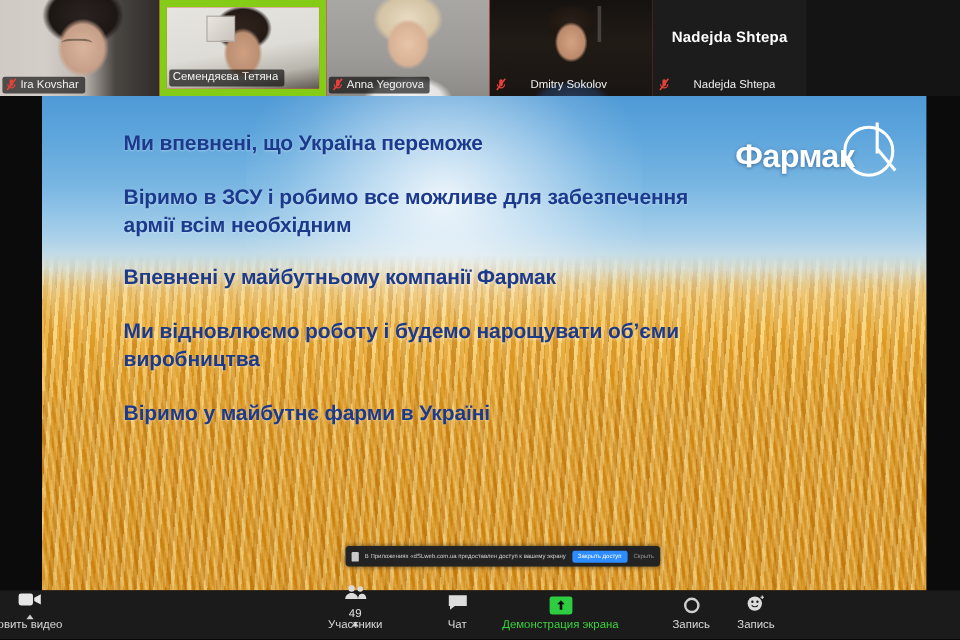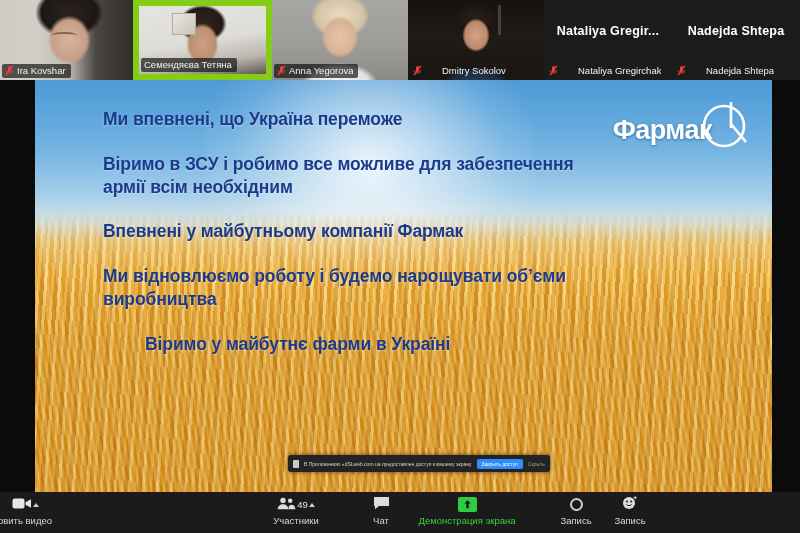--- a/index.html
+++ b/index.html
@@ -115,21 +115,21 @@
             mask-image: linear-gradient(180deg, rgba(0,0,0,0) 0%, #000 30%, #000 100%);
     filter: blur(.8px); opacity:.85;
   }
 
   #slideText { position: absolute; left: 68px; top: 28px; width: 500px; z-index: 4; }
   .sline {
     color: #1b3a8c; font-weight: bold; font-size: 17.5px; line-height: 1.30;
     margin-bottom: 22px; text-shadow: 0 1px 2px rgba(255,255,255,.35);
     letter-spacing: -.1px;
   }
-  .sline:last-child { margin-bottom: 0; margin-left: 42px; }
+  .sline:last-child { margin-bottom: 0; }
 
   #logo {
     position: absolute; right: 22px; top: 26px; z-index: 5;
     display: flex; align-items: center; color: #fff;
   }
   #logo .ltxt {
     font-size: 27px; font-weight: bold; letter-spacing: -.5px;
     text-shadow: 0 1px 3px rgba(0,40,90,.5);
   }
   #logo .lmark { margin-left: -14px; margin-top: -8px; }
@@ -152,21 +152,21 @@
   
   #toolbar {
     position: absolute; left: 0; bottom: 0; width: 800px; height: 41px;
     background: #1b1b1b; z-index: 9;
   }
   .tbitem {
     position: absolute; top: 3px; display: flex; flex-direction: column;
     align-items: center; justify-content: flex-start; color: #d8d8d8;
     width: 86px; height: 38px;
   }
-  .tbitem .ic { height: 19px; display: flex; align-items: center; justify-content: center; gap: 1px; }
+  .tbitem .ic { height: 19px; display: flex; align-items: center; justify-content: center; gap: 1px; flex-direction: column; }
   .tbitem .lbl { font-size: 9.5px; margin-top: 1px; white-space: nowrap; }
   .tbitem.green .lbl { color: #3bd13b; }
   .caret { width:0;height:0;border-left:3.5px solid transparent;border-right:3.5px solid transparent;
            border-bottom:4px solid #cfcfcf; display:inline-block; }
   .cnt { font-size: 9.5px; color: #e2e2e2; }
   .shareBtn {
     width: 19px; height: 15px; background: #2ecc40; border-radius: 2px;
     display: flex; align-items: center; justify-content: center;
   }
   .recDot { width: 13px; height: 13px; border-radius: 50%; border: 2px solid #cfcfcf; }
@@ -220,33 +220,20 @@
           <svg width="9" height="11" viewBox="0 0 9 11">
               <rect x="3" y="1" width="3" height="6" rx="1.5" fill="#e8413a"></rect>
               <path d="M1.5 5.2a3 3 0 006 0" stroke="#e8413a" stroke-width="1" fill="none"></path>
               <line x1="1" y1="10" x2="8" y2="0.6" stroke="#e8413a" stroke-width="1.3"></line>
             </svg>
         </span>
         <span class="nm">Dmitry Sokolov</span>
       </div>
     </div>
 
-    <div class="tile w5 noVideo">
-      <div class="bigname">Nataliya  Gregir...</div>
-      <div class="namebar nob">
-        <span class="micoff">
-          <svg width="9" height="11" viewBox="0 0 9 11">
-              <rect x="3" y="1" width="3" height="6" rx="1.5" fill="#e8413a"></rect>
-              <path d="M1.5 5.2a3 3 0 006 0" stroke="#e8413a" stroke-width="1" fill="none"></path>
-              <line x1="1" y1="10" x2="8" y2="0.6" stroke="#e8413a" stroke-width="1.3"></line>
-            </svg>
-        </span>
-        <span class="nm">Nataliya Gregirchak</span>
-      </div>
-    </div>
 
     <div class="tile w6 noVideo">
       <div class="bigname">Nadejda Shtepa</div>
       <div class="namebar nob">
         <span class="micoff">
           <svg width="9" height="11" viewBox="0 0 9 11">
               <rect x="3" y="1" width="3" height="6" rx="1.5" fill="#e8413a"></rect>
               <path d="M1.5 5.2a3 3 0 006 0" stroke="#e8413a" stroke-width="1" fill="none"></path>
               <line x1="1" y1="10" x2="8" y2="0.6" stroke="#e8413a" stroke-width="1.3"></line>
             </svg>

